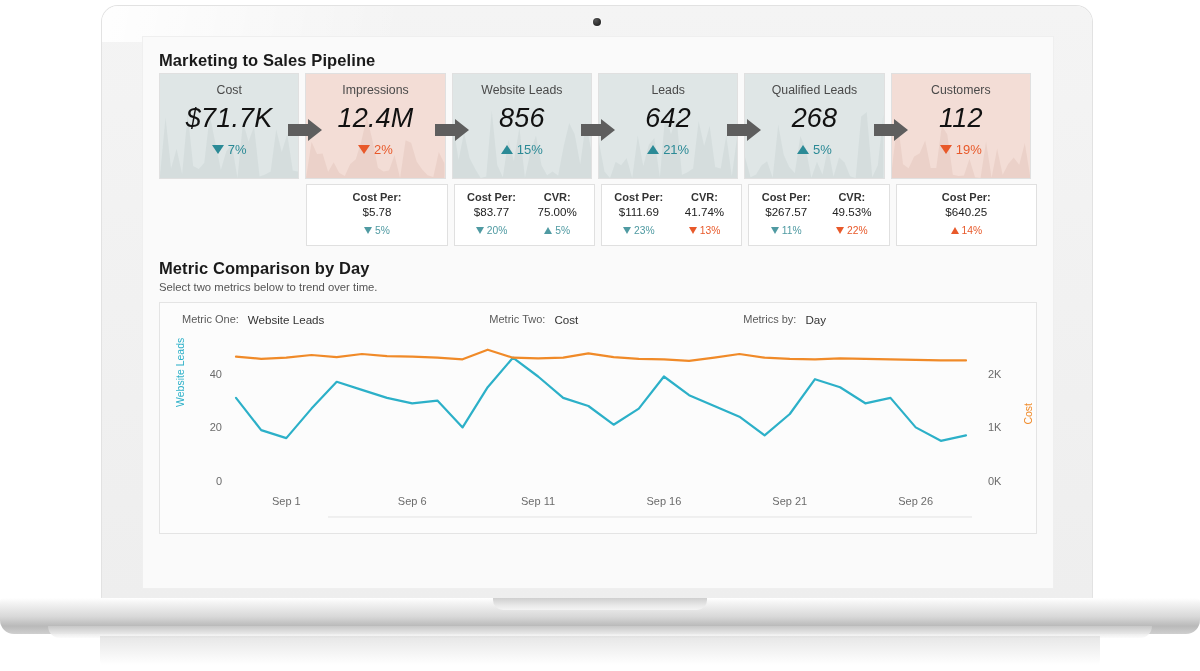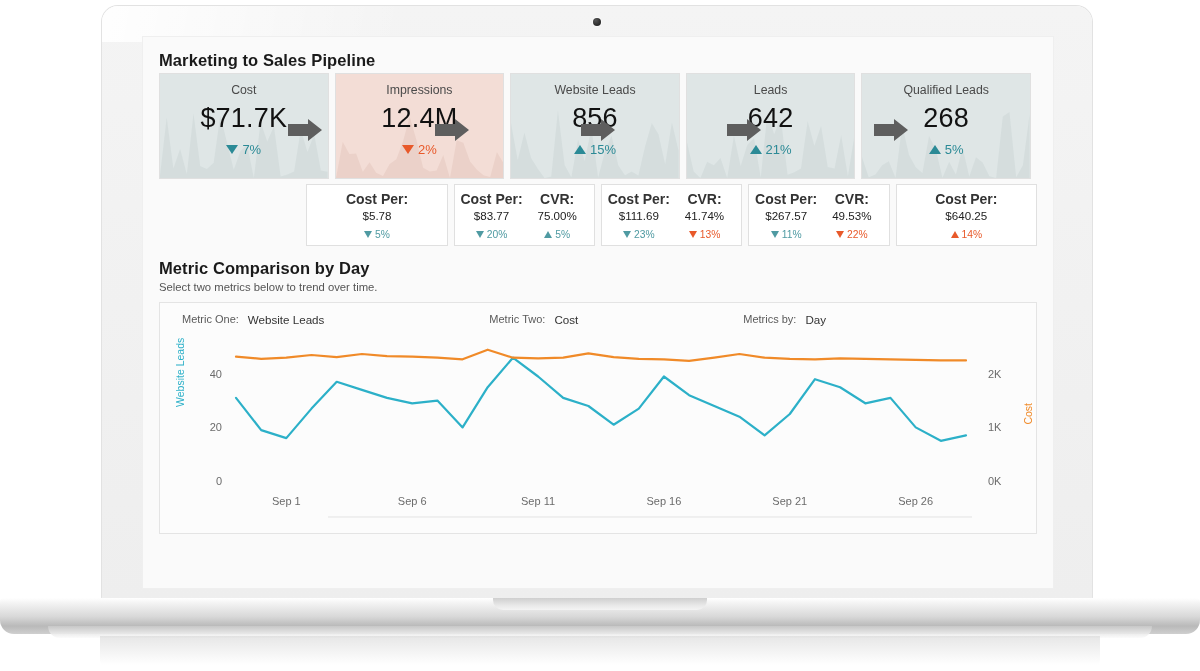--- a/index.html
+++ b/index.html
@@ -59,21 +59,21 @@
   .kpi-row{display:flex;align-items:stretch;position:relative;height:106px;}
   .kpi-card{
     position:relative;flex:1 1 0;border:1px solid #e0e0e0;overflow:hidden;
     display:flex;flex-direction:column;align-items:center;justify-content:flex-start;
     margin-right:6px;background:#dfe6e6;
   }
   .kpi-card:last-child{margin-right:0;}
   .kpi-card.warm{background:#f3ddd6;}
   .kpi-spark{position:absolute;left:0;bottom:0;width:100%;height:74px;opacity:.45;}
   .kpi-label{position:relative;font-size:12.3px;color:#4a4a4a;margin-top:9px;z-index:2;}
-  .kpi-value{position:relative;font-size:27px;color:#111;margin-top:6px;z-index:2;letter-spacing:.2px;}
+  .kpi-value{position:relative;font-size:27px;color:#111;margin-top:6px;z-index:2;letter-spacing:.2px;font-style:italic;}
   .kpi-delta{position:relative;font-size:13px;margin-top:8px;z-index:2;display:flex;align-items:center;gap:4px;}
   .tri{width:0;height:0;border-left:6px solid transparent;border-right:6px solid transparent;display:inline-block;}
   .tri.up{border-bottom:9px solid currentColor;}
   .tri.down{border-top:9px solid currentColor;}
   .pos{color:#2b8a96;}
   .neg{color:#e8592a;}
 
   .arrow{
     position:absolute;top:46px;width:34px;height:22px;z-index:5;
   }
@@ -81,21 +81,21 @@
 
   
   .sub-row{display:flex;margin-top:5px;height:62px;}
   .sub-slot{flex:1 1 0;margin-right:6px;}
   .sub-slot:last-child{margin-right:0;}
   .sub-card{
     height:100%;border:1px solid #e0e0e0;background:#fff;box-sizing:border-box;
     display:flex;align-items:flex-start;justify-content:space-around;padding:6px 4px 0 4px;
   }
   .sub-col{display:flex;flex-direction:column;align-items:center;flex:1 1 0;}
-  .sub-name{font-size:14px;font-weight:bold;color:#333;}
+  .sub-name{font-size:11px;font-weight:bold;color:#333;}
   .sub-val{font-size:11.6px;color:#222;margin-top:2px;}
   .sub-delta{font-size:10.3px;margin-top:7px;display:flex;align-items:center;gap:3px;}
   .sub-delta .tri{border-left-width:4.5px;border-right-width:4.5px;}
   .sub-delta .tri.up{border-bottom-width:7px;}
   .sub-delta .tri.down{border-top-width:7px;}
   .pos-soft{color:#4f9aa2;}
   .sub-empty{height:100%;}
 
   
   .chart-head{margin-top:13px;}
@@ -182,20 +182,31 @@
             </div>
             <div class="kpi-card">
               <svg class="kpi-spark" viewBox="0 0 140 74" preserveAspectRatio="none">
                 <path d="M0,74 L0.0,53.1 L5.6,73.2 L11.2,70.4 L16.8,61.3 L22.4,57.2 L28.0,73.7 L33.6,20.4 L39.2,50.8 L44.8,63.1 L50.4,69.0 L56.0,32.1 L61.6,44.9 L67.2,73.7 L72.8,57.7 L78.4,70.6 L84.0,43.5 L89.6,72.5 L95.2,53.2 L100.8,58.5 L106.4,72.2 L112.0,73.9 L117.6,12.4 L123.2,8.1 L128.8,73.2 L134.4,61.2 L140.0,10.1 L140,74 Z" fill="#c9d4d4"></path>
               </svg>
               <div class="kpi-label">Qualified Leads</div>
               <div class="kpi-value">268</div>
               <div class="kpi-delta pos">
                 <span class="tri up"></span>
                 <span>5%</span>
+              </div>
+            </div>
+            <div class="kpi-card warm">
+              <svg class="kpi-spark" viewBox="0 0 140 74" preserveAspectRatio="none">
+                <path d="M0,74 L0.0,63.9 L5.6,16.2 L11.2,60.3 L16.8,64.3 L22.4,52.4 L28.0,49.3 L33.6,36.5 L39.2,64.1 L44.8,64.1 L50.4,21.8 L56.0,30.4 L61.6,70.8 L67.2,71.9 L72.8,71.6 L78.4,54.8 L84.0,73.2 L89.6,74.0 L95.2,37.2 L100.8,73.7 L106.4,44.5 L112.0,70.7 L117.6,60.0 L123.2,53.5 L128.8,60.8 L134.4,38.9 L140.0,73.2 L140,74 Z" fill="#e2c4ba"></path>
+              </svg>
+              <div class="kpi-label">Customers</div>
+              <div class="kpi-value">112</div>
+              <div class="kpi-delta neg">
+                <span class="tri down"></span>
+                <span>19%</span>
               </div>
             </div>
             <div class="arrow" style="left: calc(16.6667% - 17px);">
               <svg width="34" height="22" viewBox="0 0 34 22">
                 <path d="M0,5 L20,5 L20,0 L34,11 L20,22 L20,17 L0,17 Z" fill="#5e5e5e"></path>
               </svg>
             </div>
             <div class="arrow" style="left: calc(33.3333% - 17px);">
               <svg width="34" height="22" viewBox="0 0 34 22">
                 <path d="M0,5 L20,5 L20,0 L34,11 L20,22 L20,17 L0,17 Z" fill="#5e5e5e"></path>

